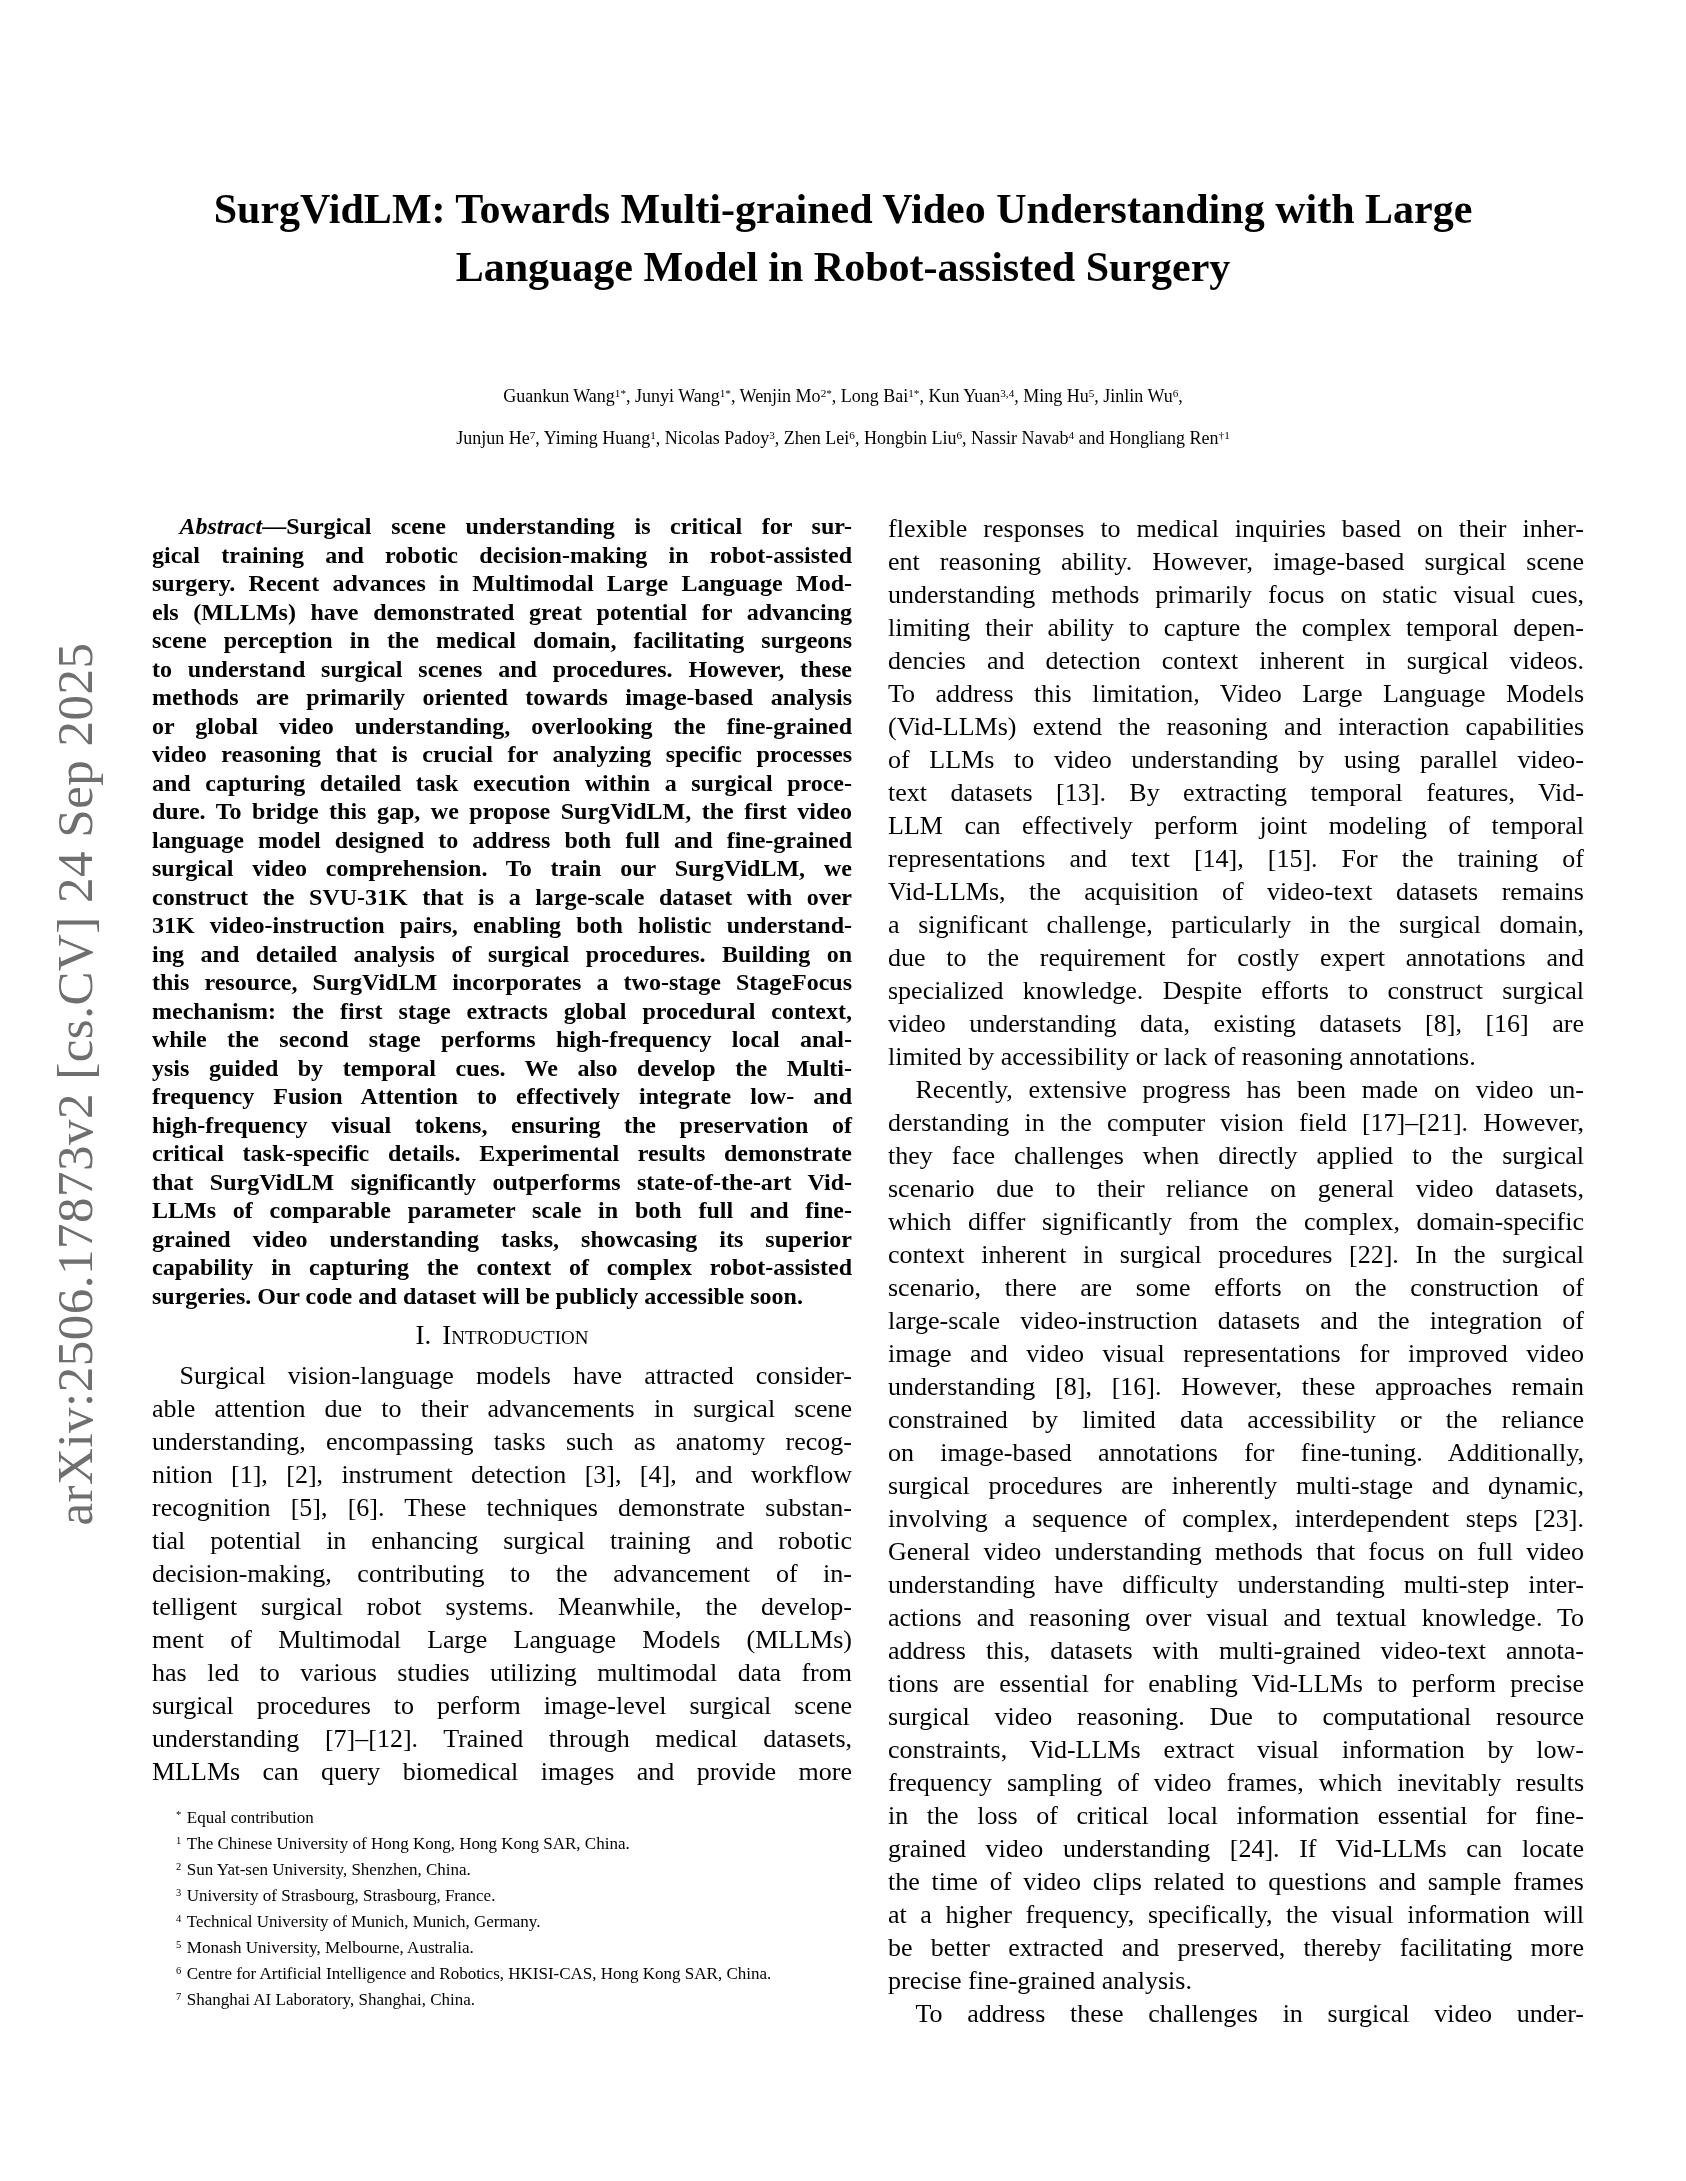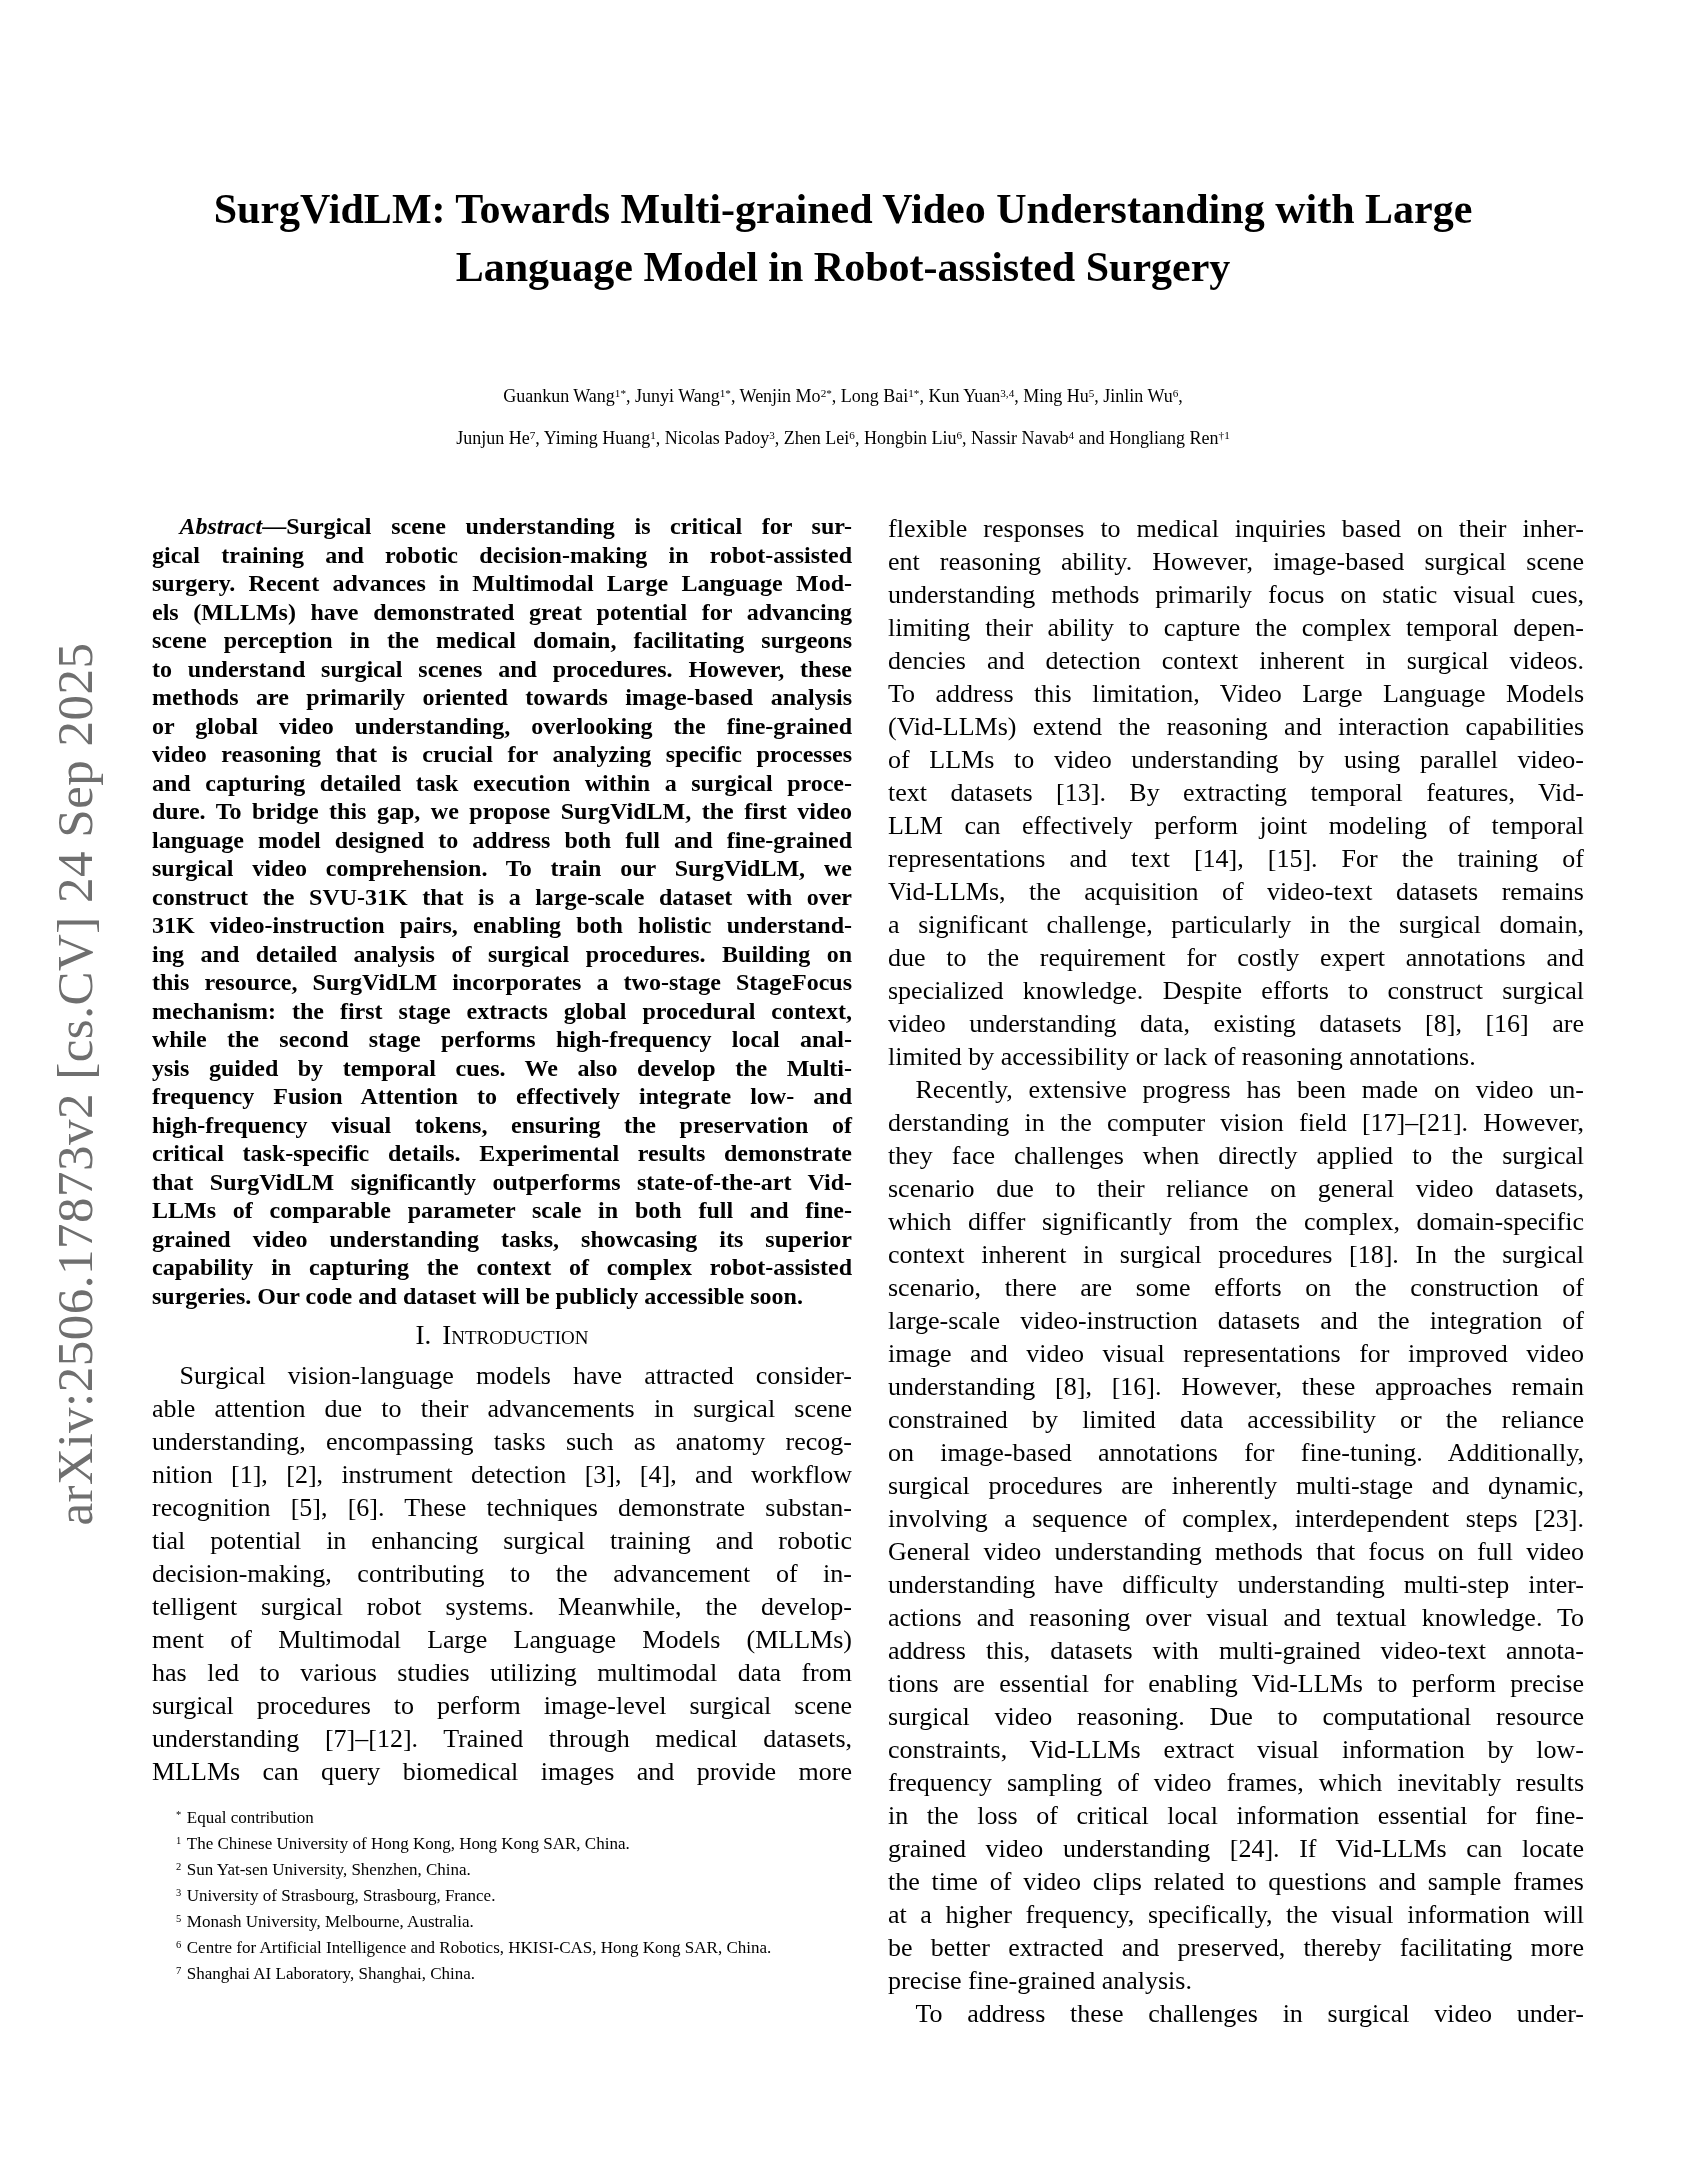--- a/index.html
+++ b/index.html
@@ -112,20 +112,21 @@
       <div class="jline">surgical procedures to perform image-level surgical scene</div>
       <div class="jline">understanding [7]–[12]. Trained through medical datasets,</div>
       <div class="jline">MLLMs can query biomedical images and provide more</div>
     </div>
 
   <div class="footnotes">
       <div class="fn"><sup>*</sup>Equal contribution</div>
       <div class="fn"><sup>1</sup>The Chinese University of Hong Kong, Hong Kong SAR, China.</div>
       <div class="fn"><sup>2</sup>Sun Yat-sen University, Shenzhen, China.</div>
       <div class="fn"><sup>3</sup>University of Strasbourg, Strasbourg, France.</div>
+      <div class="fn"><sup>4</sup>Technical University of Munich, Munich, Germany.</div>
       <div class="fn"><sup>5</sup>Monash University, Melbourne, Australia.</div>
       <div class="fn"><sup>6</sup>Centre for Artificial Intelligence and Robotics, HKISI-CAS, Hong Kong SAR, China.</div>
       <div class="fn"><sup>7</sup>Shanghai AI Laboratory, Shanghai, China.</div>
     </div>
 </div>
 
 <div class="col col-right body-text">
   <div>
       <div class="jline">flexible responses to medical inquiries based on their inher-</div>
       <div class="jline">ent reasoning ability. However, image-based surgical scene</div>
@@ -144,21 +145,21 @@
       <div class="jline">specialized knowledge. Despite efforts to construct surgical</div>
       <div class="jline">video understanding data, existing datasets [8], [16] are</div>
       <div class="jline pl">limited by accessibility or lack of reasoning annotations.</div>
     </div>
   <div>
       <div class="jline ind">Recently, extensive progress has been made on video un-</div>
       <div class="jline">derstanding in the computer vision field [17]–[21]. However,</div>
       <div class="jline">they face challenges when directly applied to the surgical</div>
       <div class="jline">scenario due to their reliance on general video datasets,</div>
       <div class="jline">which differ significantly from the complex, domain-specific</div>
-      <div class="jline">context inherent in surgical procedures [18]. In the surgical</div>
+      <div class="jline">context inherent in surgical procedures [22]. In the surgical</div>
       <div class="jline">scenario, there are some efforts on the construction of</div>
       <div class="jline">large-scale video-instruction datasets and the integration of</div>
       <div class="jline">image and video visual representations for improved video</div>
       <div class="jline">understanding [8], [16]. However, these approaches remain</div>
       <div class="jline">constrained by limited data accessibility or the reliance</div>
       <div class="jline">on image-based annotations for fine-tuning. Additionally,</div>
       <div class="jline">surgical procedures are inherently multi-stage and dynamic,</div>
       <div class="jline">involving a sequence of complex, interdependent steps [23].</div>
       <div class="jline">General video understanding methods that focus on full video</div>
       <div class="jline">understanding have difficulty understanding multi-step inter-</div>

